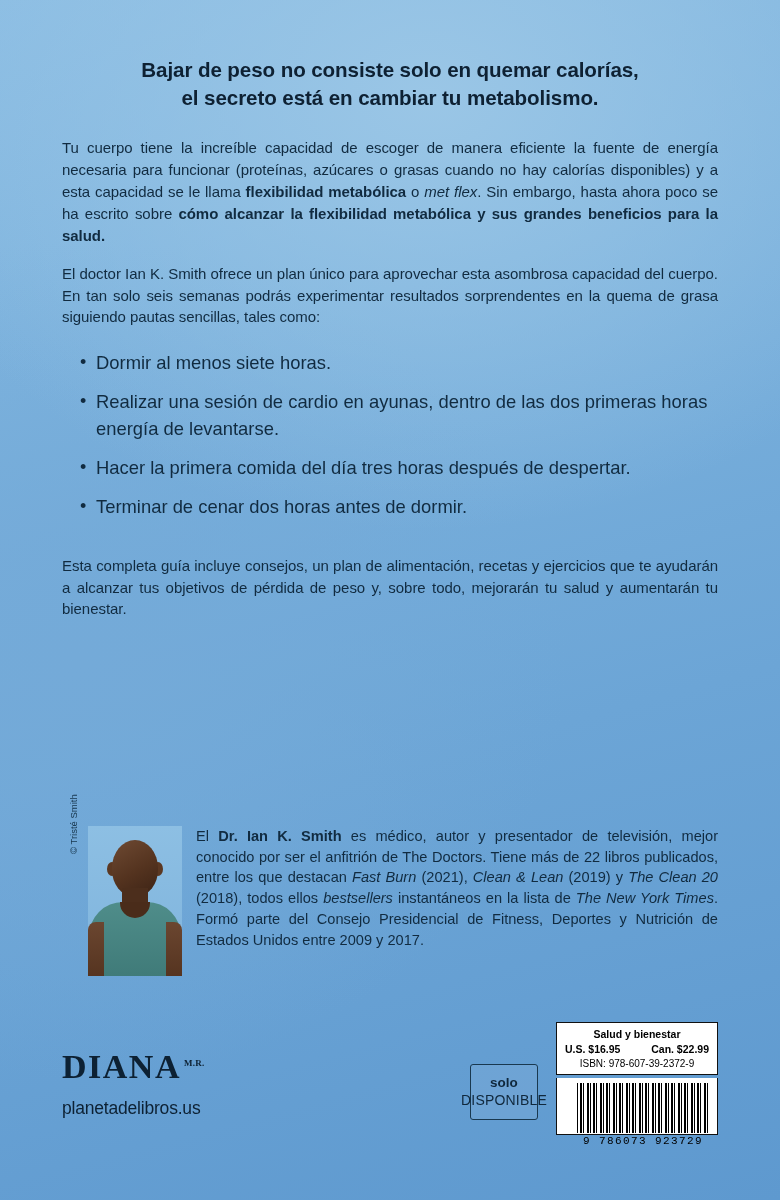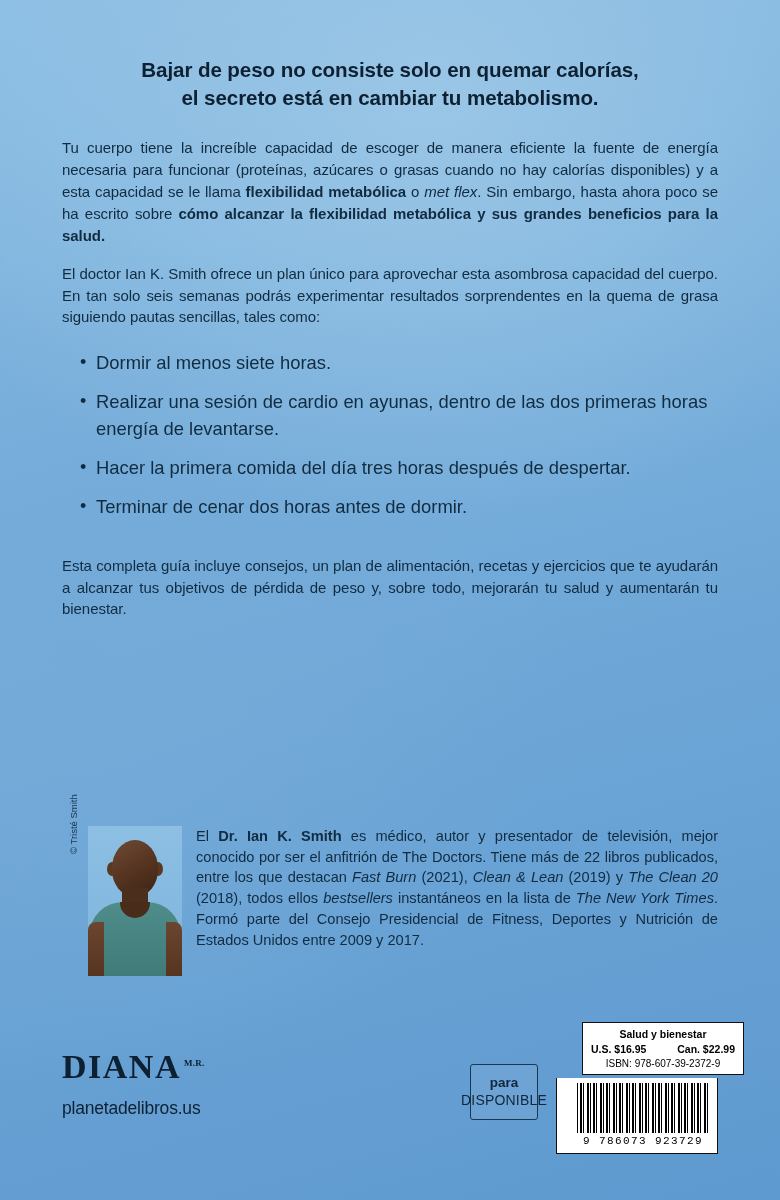--- a/index.html
+++ b/index.html
@@ -228,21 +228,21 @@
   }
   .ebook-badge .e2 {
     font-size: 14px;
     color: #10283c;
     letter-spacing: 0.2px;
     margin-top: 2px;
   }
 
   .price-box {
     position: absolute;
-    left: 582px;
+    left: 556px;
     top: 1022px;
     width: 162px;
     background: #ffffff;
     border: 1px solid #111;
     box-sizing: border-box;
     padding: 4px 6px 3px 6px;
   }
   .price-box .pb-line {
     font-size: 10.5px;
     color: #000;
@@ -256,21 +256,21 @@
     justify-content: space-between;
     padding: 0 2px;
   }
   .price-box .pb-isbn { font-weight: normal; font-size: 10px; }
 
   .barcode-box {
     position: absolute;
     left: 556px;
     top: 1078px;
     width: 162px;
-    height: 76px;
+    height: 57px;
     background: #fff;
     border: 1px solid #111;
     border-top: none;
     box-sizing: border-box;
     padding: 5px 8px 2px 20px;
   }
   .bars {
     height: 50px;
     width: 100%;
     background-image: repeating-linear-gradient(90deg,
@@ -331,21 +331,21 @@
       <span>El </span><b>Dr. Ian K. Smith</b><span> es médico, autor y presentador de televisión, mejor conocido por ser el anfitrión de The Doctors. Tiene más de 22 libros publicados, entre los que destacan </span><i>Fast Burn</i><span> (2021), </span><i>Clean &amp; Lean</i><span> (2019) y </span><i>The Clean 20</i><span> (2018), todos ellos </span><i>bestsellers</i><span> instantáneos en la lista de </span><i>The New York Times</i><span>. Formó parte del Consejo Presidencial de Fitness, Deportes y Nutrición de Estados Unidos entre 2009 y 2017.</span>
     </div>
   </div>
 
   <div class="logo-block">
     <div class="logo-diana"><span>DIANA</span><span class="logo-mr">M.R.</span></div>
     <div class="logo-site">planetadelibros.us</div>
   </div>
 
   <div class="ebook-badge">
-    <div class="e1">para</div>
+    <div class="e1">solo</div>
     <div class="e2">DISPONIBLE</div>
   </div>
 
   <div class="price-box">
     <div class="pb-line pb-cat">Salud y bienestar</div>
     <div class="pb-line pb-prices">
       <span>U.S. $16.95</span>
       <span>Can. $22.99</span>
     </div>
     <div class="pb-line pb-isbn">ISBN: 978-607-39-2372-9</div>

